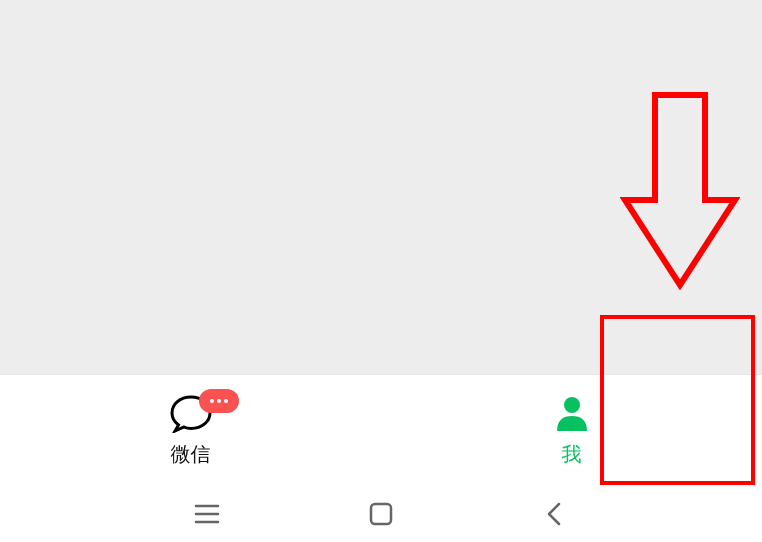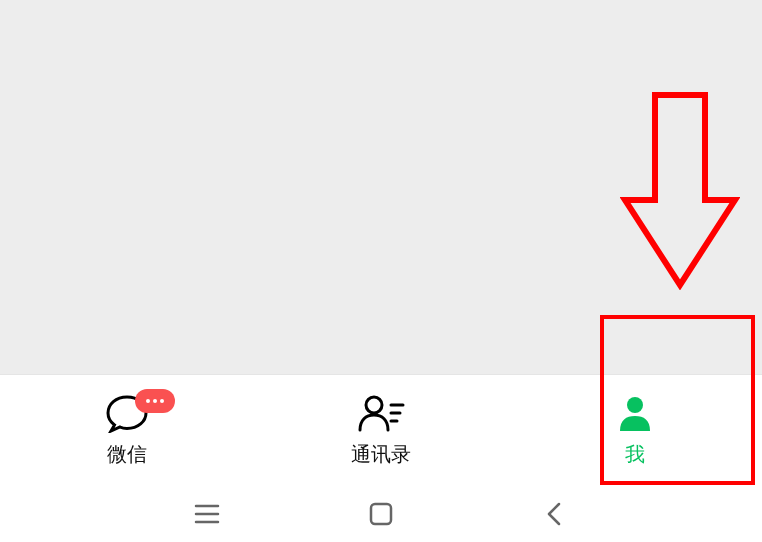--- a/index.html
+++ b/index.html
@@ -116,32 +116,20 @@
       </svg>
       <div class="badge">
         <span class="badge-dot"></span>
           <span class="badge-dot"></span>
           <span class="badge-dot"></span>
       </div>
     </div>
     <span class="tab-label">微信</span>
   </div>
 
-  <div class="tab-item">
-    <div class="tab-icon-wrap">
-      <svg width="50" height="40" viewBox="0 0 50 40">
-        <circle cx="18" cy="12" r="8" fill="none" stroke="#000" stroke-width="3"></circle>
-        <path d="M 4 37 C 4 27 10 22 18 22 C 26 22 32 27 32 37" fill="none" stroke="#000" stroke-width="3" stroke-linecap="round"></path>
-        <line x1="35" y1="12" x2="47" y2="12" stroke="#000" stroke-width="3" stroke-linecap="round"></line>
-        <line x1="35" y1="20" x2="44" y2="20" stroke="#000" stroke-width="3" stroke-linecap="round"></line>
-        <line x1="35" y1="28" x2="41" y2="28" stroke="#000" stroke-width="3" stroke-linecap="round"></line>
-      </svg>
-    </div>
-    <span class="tab-label">通讯录</span>
-  </div>
 
 
   <div class="tab-item">
     <div class="tab-icon-wrap">
       <svg width="40" height="40" viewBox="0 0 40 40">
         <circle cx="20" cy="12" r="8" fill="#07c160"></circle>
         <path d="M 5 38 C 5 27 11 23 20 23 C 29 23 35 27 35 38 Z" fill="#07c160"></path>
       </svg>
     </div>
     <span class="tab-label active">我</span>

